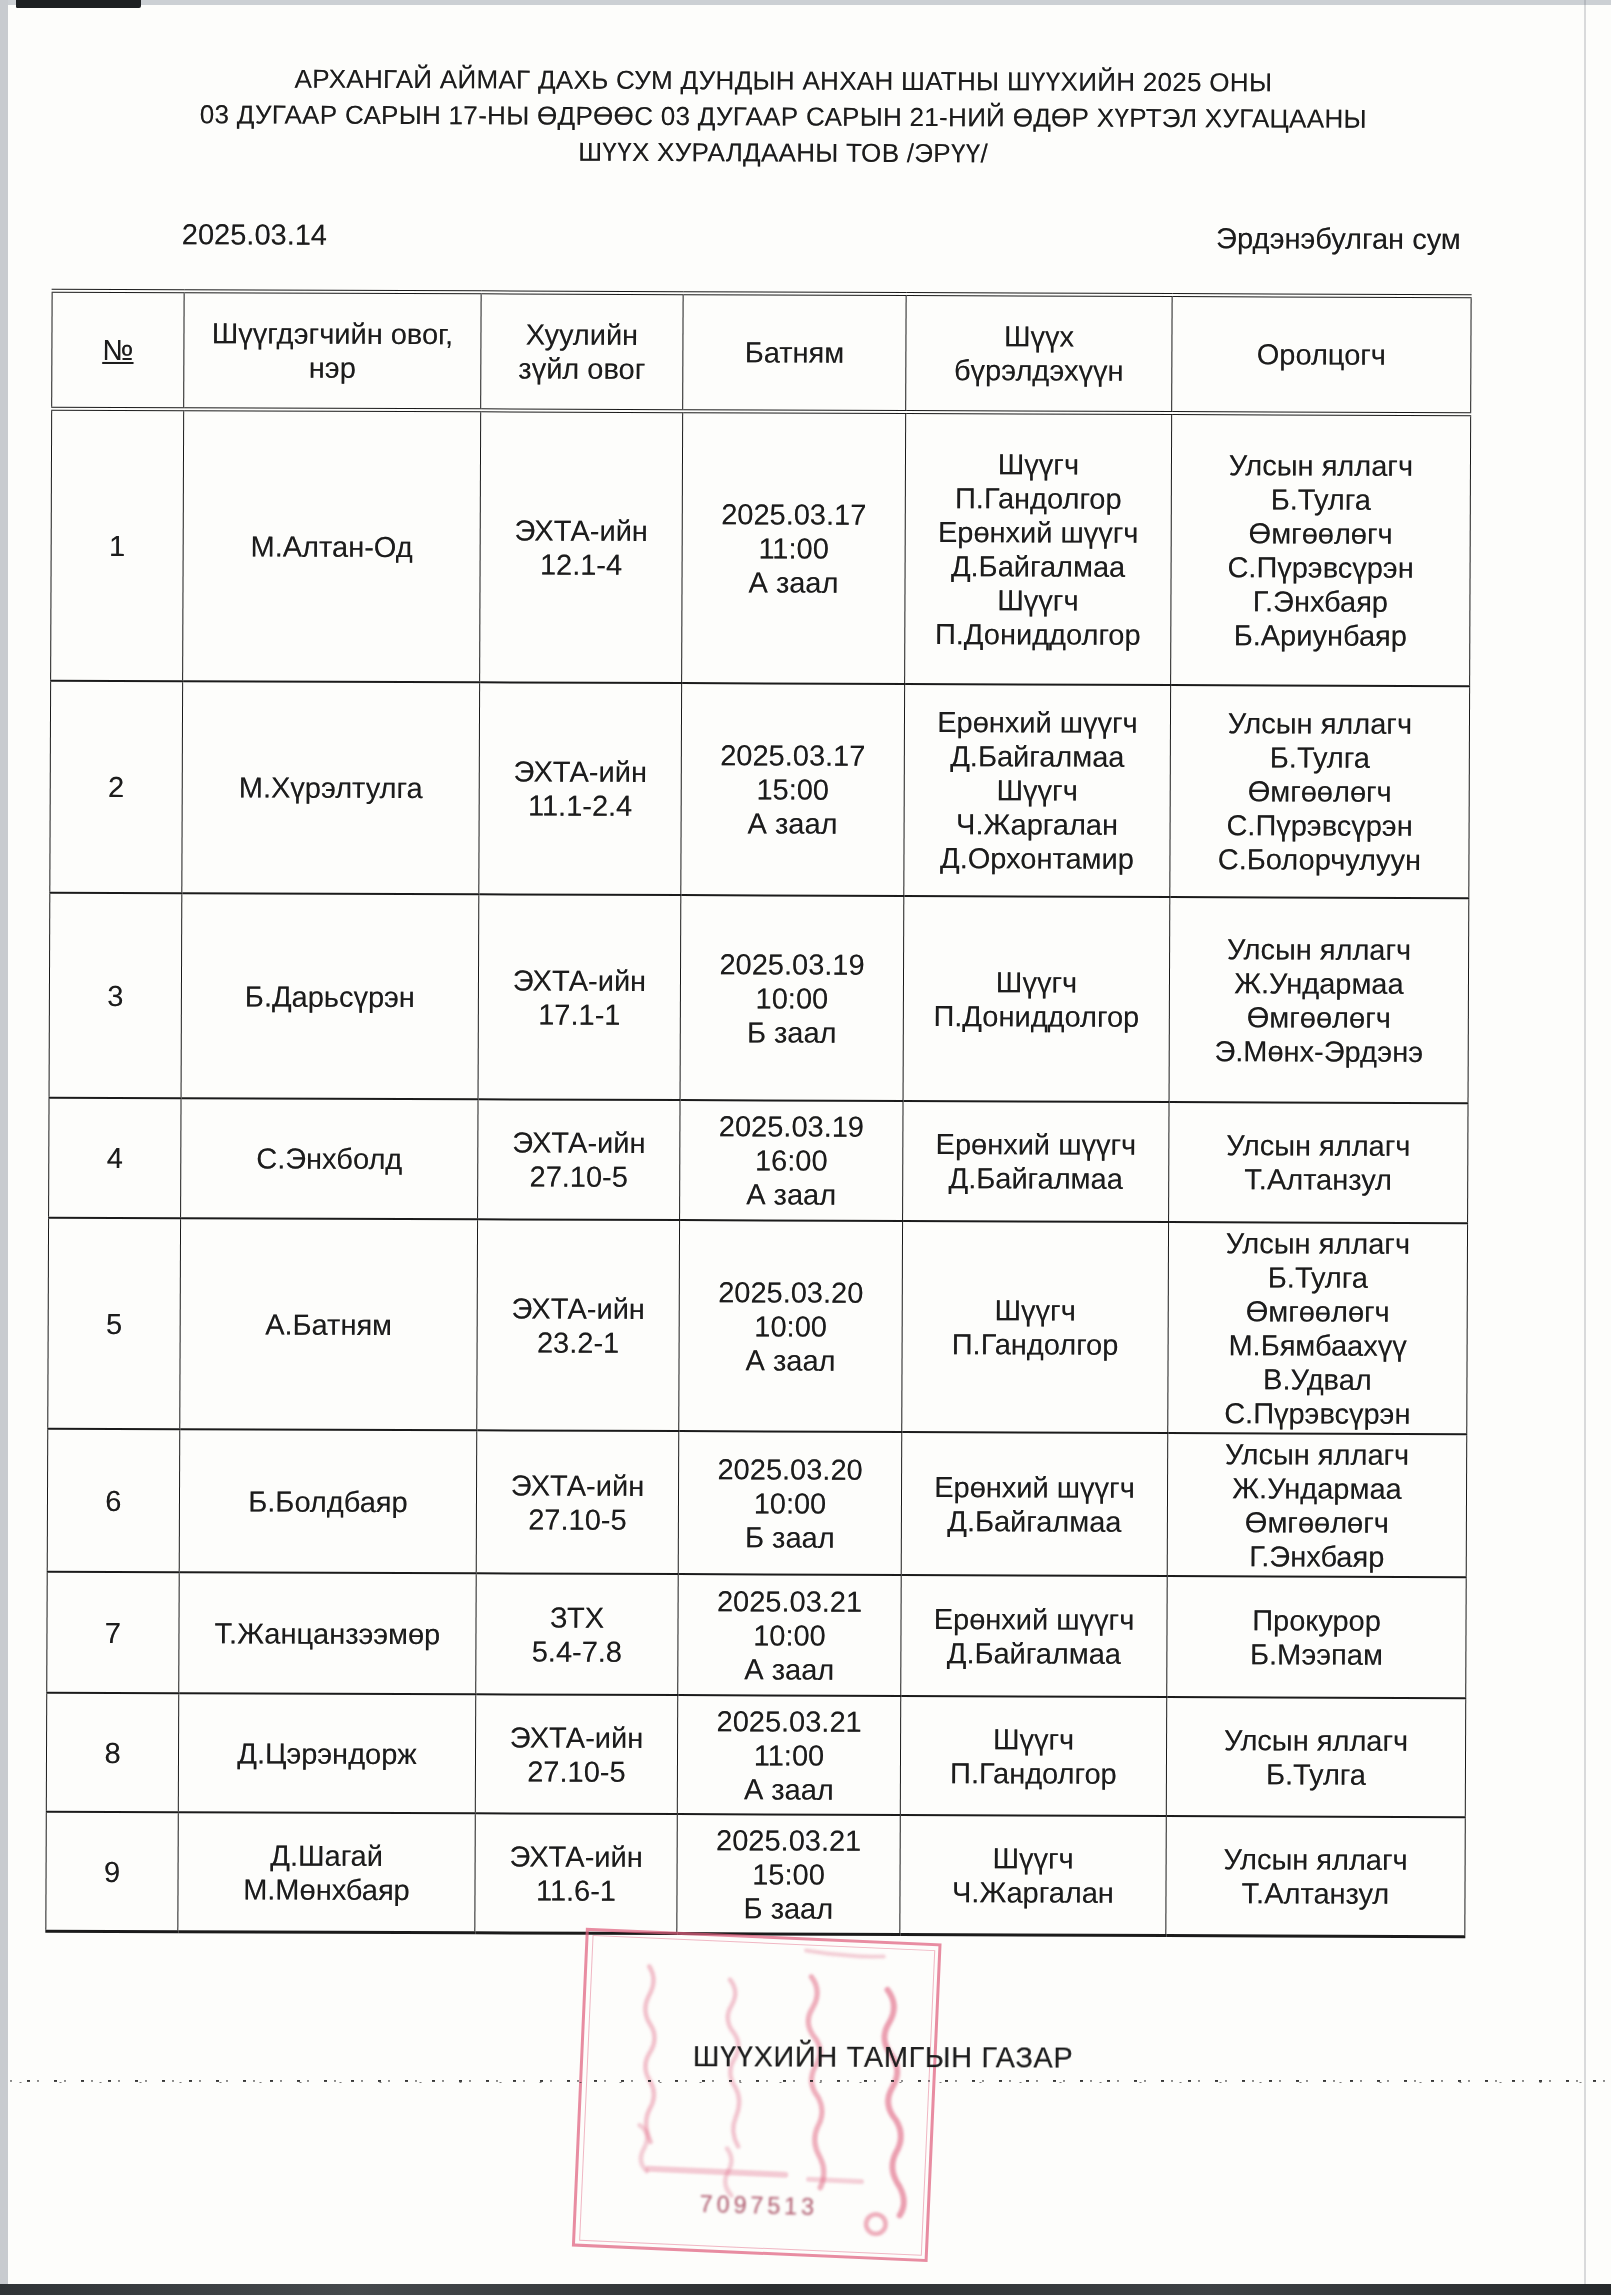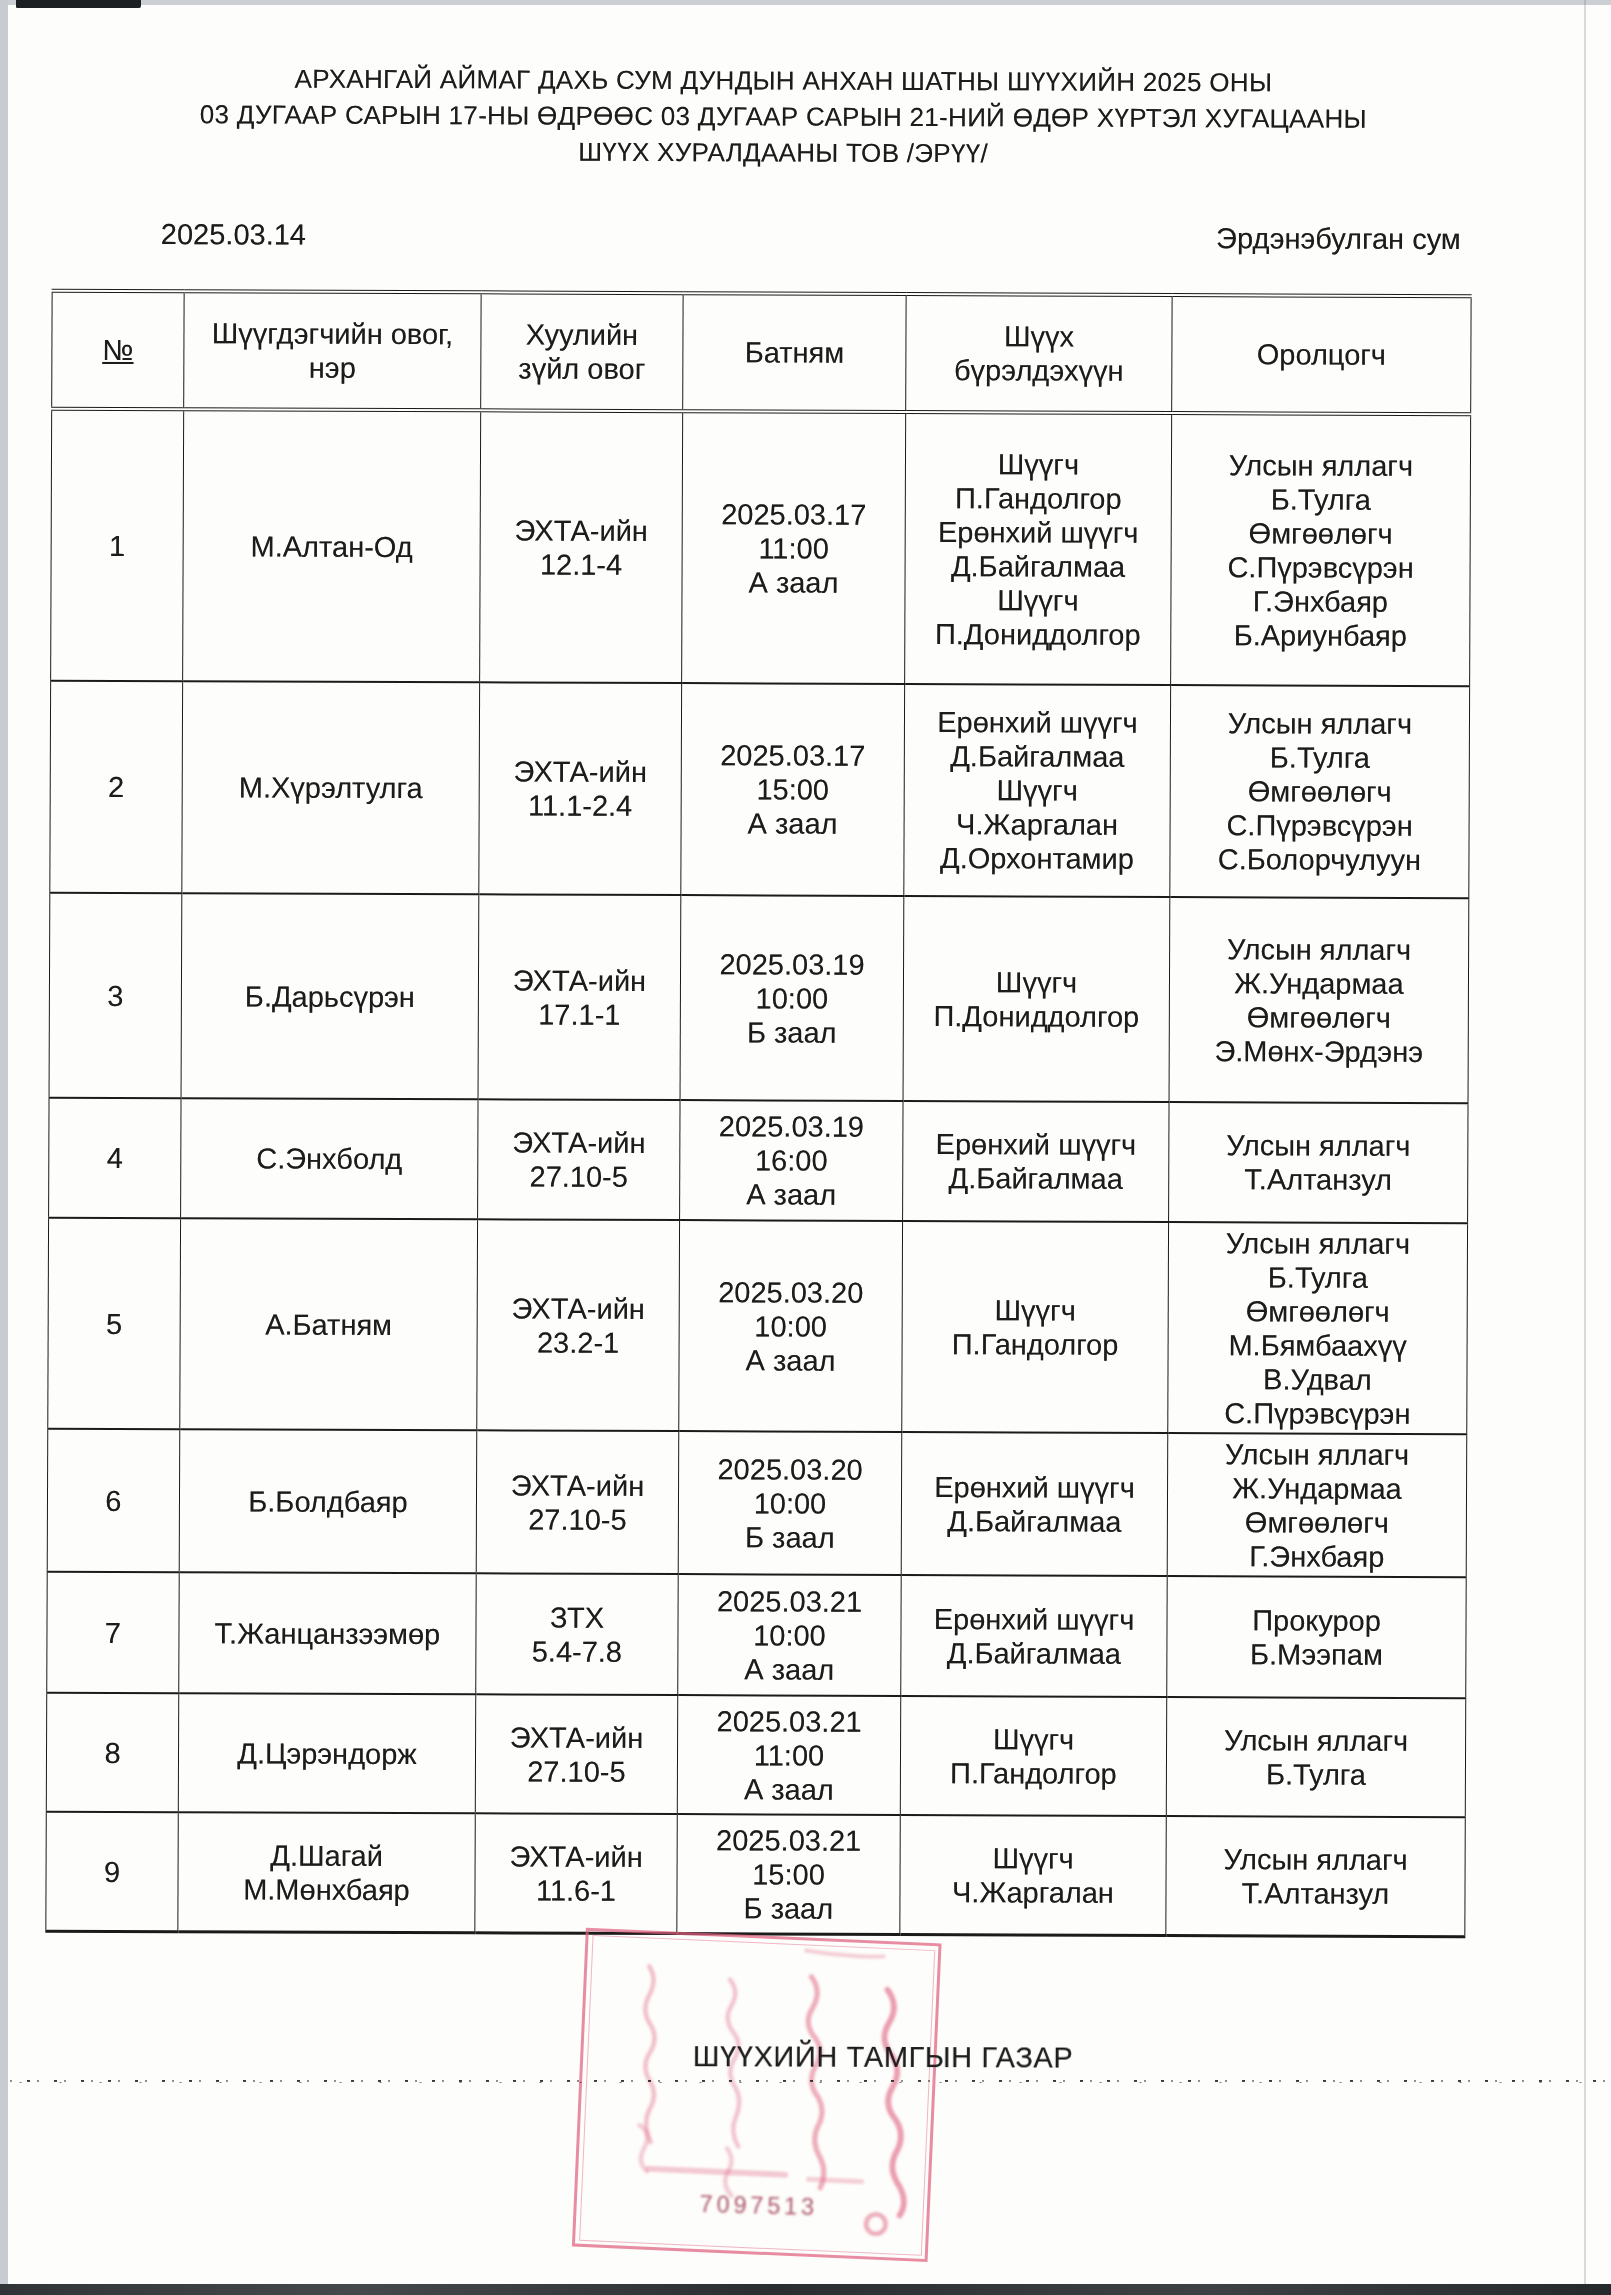--- a/index.html
+++ b/index.html
@@ -17,21 +17,21 @@
   
   .edge-top    { position:absolute; left:0; top:0; width:1612px; height:5.2px; background:#ccd0d4; }
   .corner-mark { position:absolute; left:16px; top:0; width:125px; height:7.8px; background:#1d2022; border-radius:0 0 1.9px 1.3px; }
   .edge-left   { position:absolute; left:0; top:0; width:8.4px; height:2295px; background:#c8cbcf; }
   .edge-right  { position:absolute; left:1584px; top:0; width:1.9px; height:2295px; background:rgba(110,116,122,0.25); }
   .edge-bottom { position:absolute; left:0; top:2284px; width:1612px; height:11.7px;
                  background:linear-gradient(90deg,#303437,#45494c 22%,#2b2e30 48%,#3d4144 75%,#26292b); }
 
   .title-block { position:absolute; left:101px; top:60px; width:1364px; text-align:center;
                  font-size:26px; line-height:36px; letter-spacing:0.3px; }
-  .meta-date { position:absolute; left:161px; top:218px; font-size:29px; }
+  .meta-date { position:absolute; left:182px; top:218px; font-size:29px; }
   .meta-loc  { position:absolute; right:151px; top:218px; font-size:29px;text-align:center; }
 
   table.schedule {
     position:absolute; left:52px; top:289px; width:1419px;
     border-collapse:collapse; table-layout:fixed;
     font-size:29px; line-height:34px;
   }
   .schedule th, .schedule td {
     border-left:1.9px solid #1b1b1b; border-right:1.9px solid #1b1b1b;
     border-top:2.6px solid #1b1b1b; border-bottom:2.6px solid #1b1b1b;

